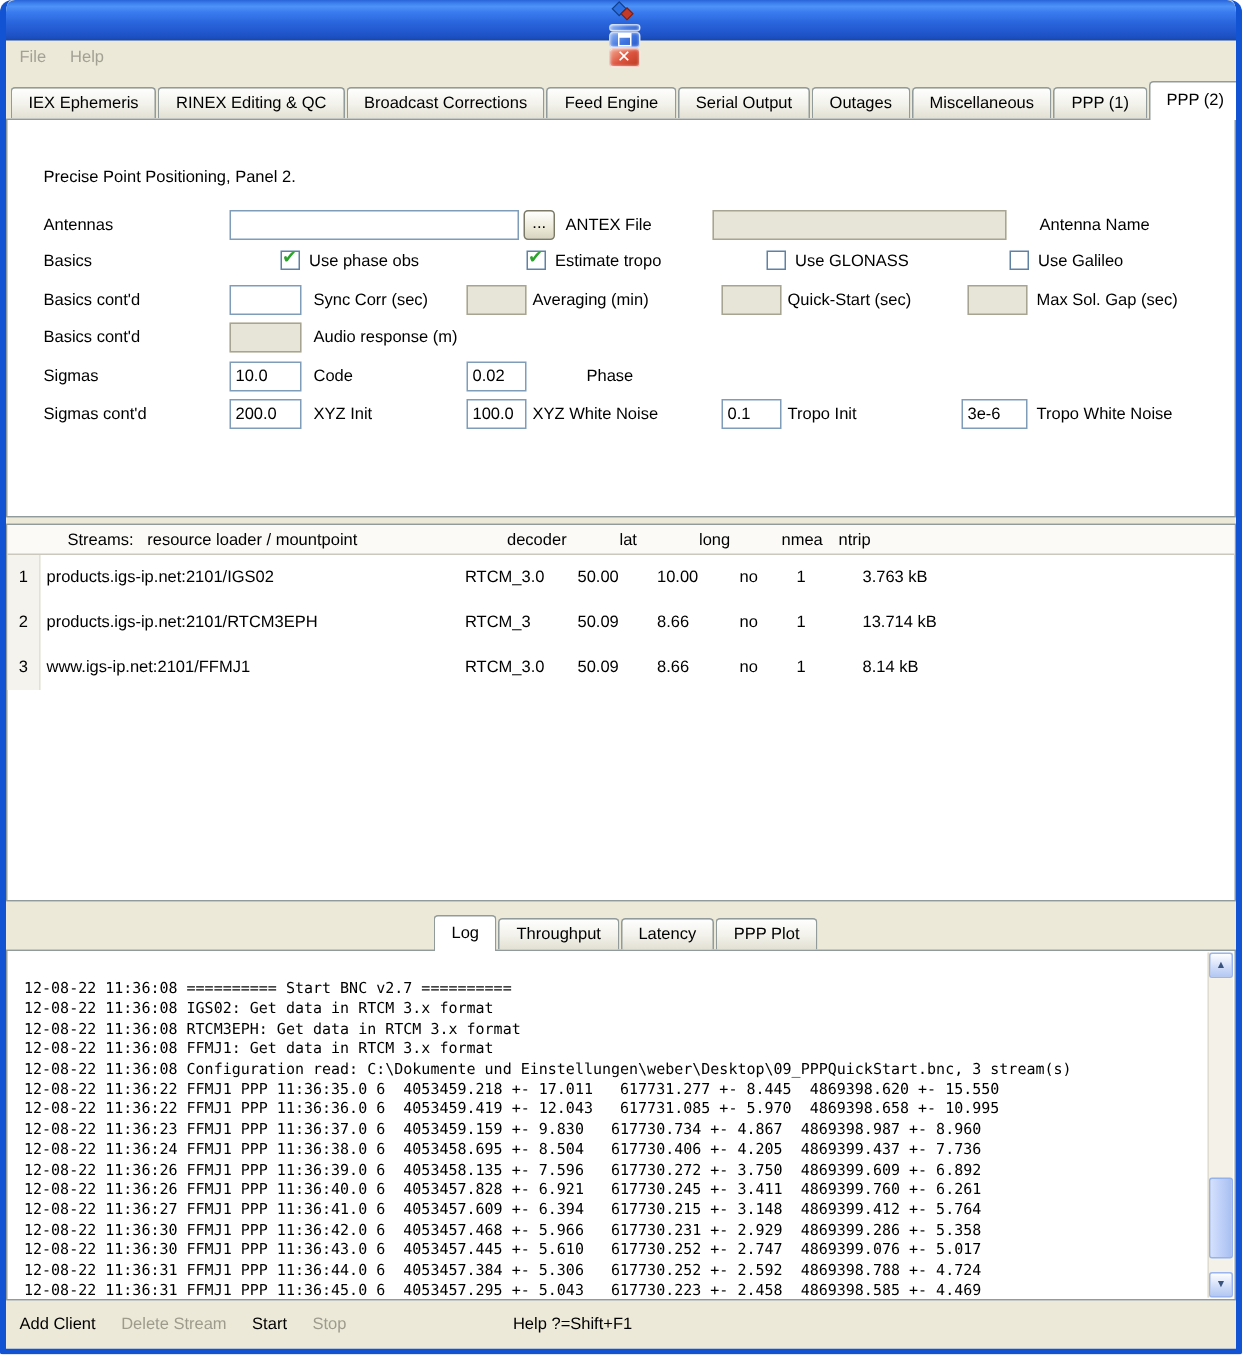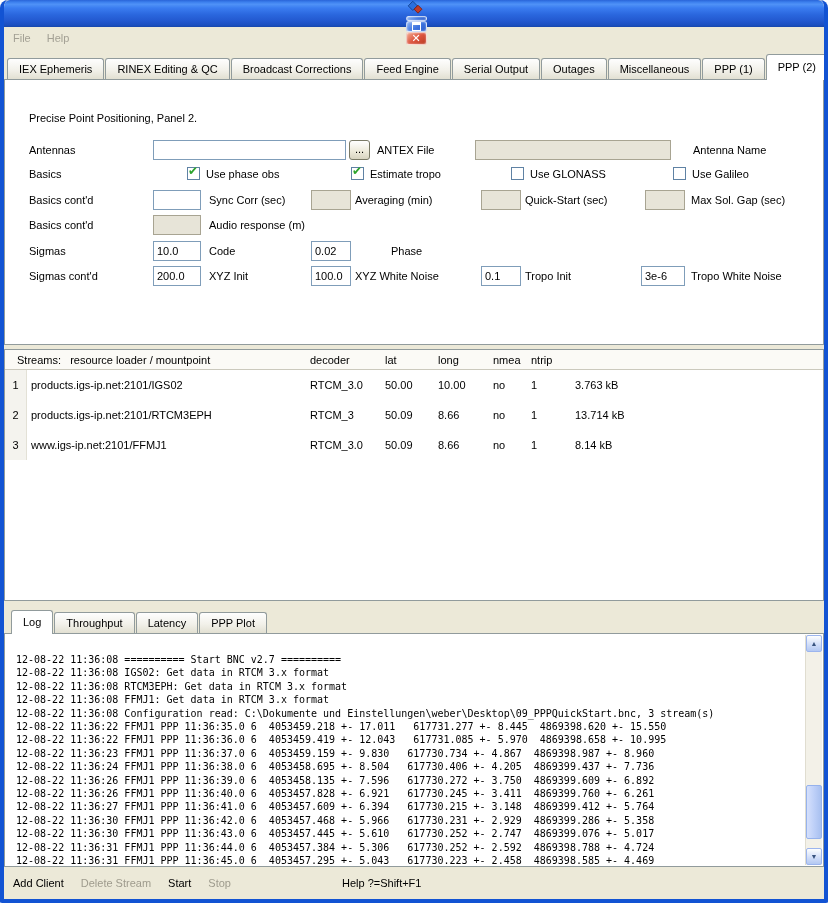--- a/index.html
+++ b/index.html
@@ -83,34 +83,34 @@
     font-family:"DejaVu Sans",sans-serif; font-size:12px; font-weight:bold;
     color:#2ca32c; position:absolute; top:-4px; left:0;
   }
   .checkbox[data-checked="true"]::after { content:"\2714"; }
   
   .streams-header {
     display:flex; height:20px; align-items:center;
     background:#fbfaf6; border-bottom:1px solid #cbc9bd; white-space:pre;
   }
   .streams-row { display:flex; height:30px; align-items:center; }
-  .h-mount { width:300px; padding-left:12px; }
+  .h-mount { width:300px; padding-left:12px;margin-left:28px; }
   .c-num {
     width:22px; align-self:stretch; display:flex; align-items:center; justify-content:center;
     background:#f4f3ee; border-right:1px solid #e3e1d6;
   }
   .c-mount { width:278px; padding-left:4px; }
   .c-dec { width:76px; padding-left:5px; }
   .c-lat { width:52px; padding-left:4px; }
   .c-long { width:54px; padding-left:5px; }
   .c-nmea { width:37px; padding-left:6px; }
   .c-ntrip { width:45px; padding-left:7px; }
   .c-bytes { flex:1; padding-left:6px; }
   
-  .bottom-tabbar { position:absolute; top:609px; left:7px; right:0; height:24px; display:flex; align-items:flex-end; z-index:3; }
+  .bottom-tabbar { position:absolute; top:609px; left:7px; right:0; height:24px; display:flex; align-items:flex-end; z-index:3;justify-content:center; }
   .bottom-tabbar .tab.active { height:24px; line-height:22px; }
   
   .log-content {
     position:absolute; top:1px; left:1px; right:18px; bottom:1px; overflow:hidden;
     padding:18px 4px 4px 10px;
     font-family:"DejaVu Sans Mono","Liberation Mono",monospace; font-size:10px; line-height:13.4px;
   }
   .log-line { white-space:pre; }
   .scrollbar {
     position:absolute; top:1px; right:1px; bottom:1px; width:17px;

